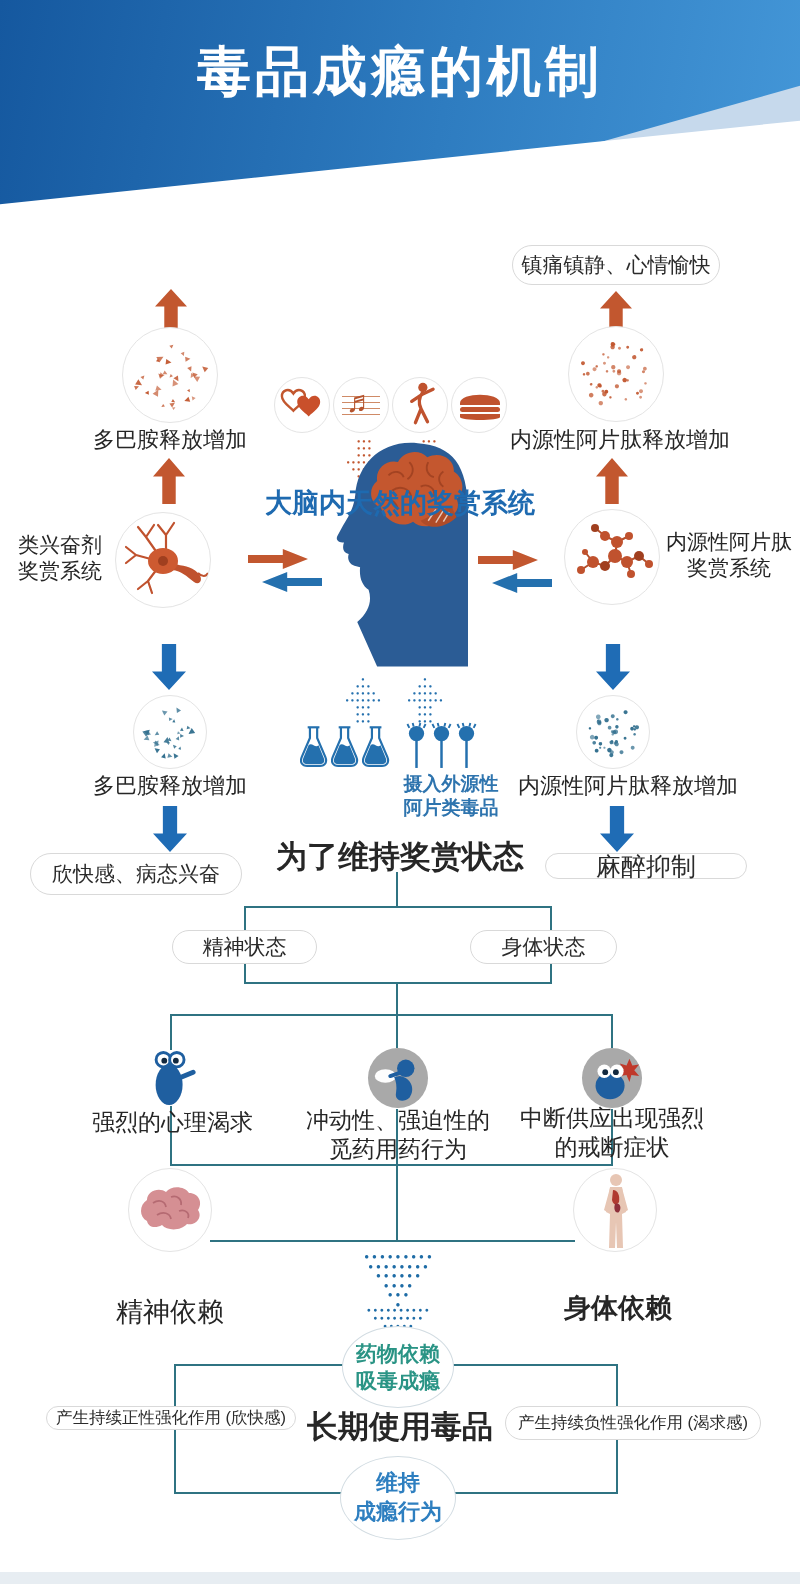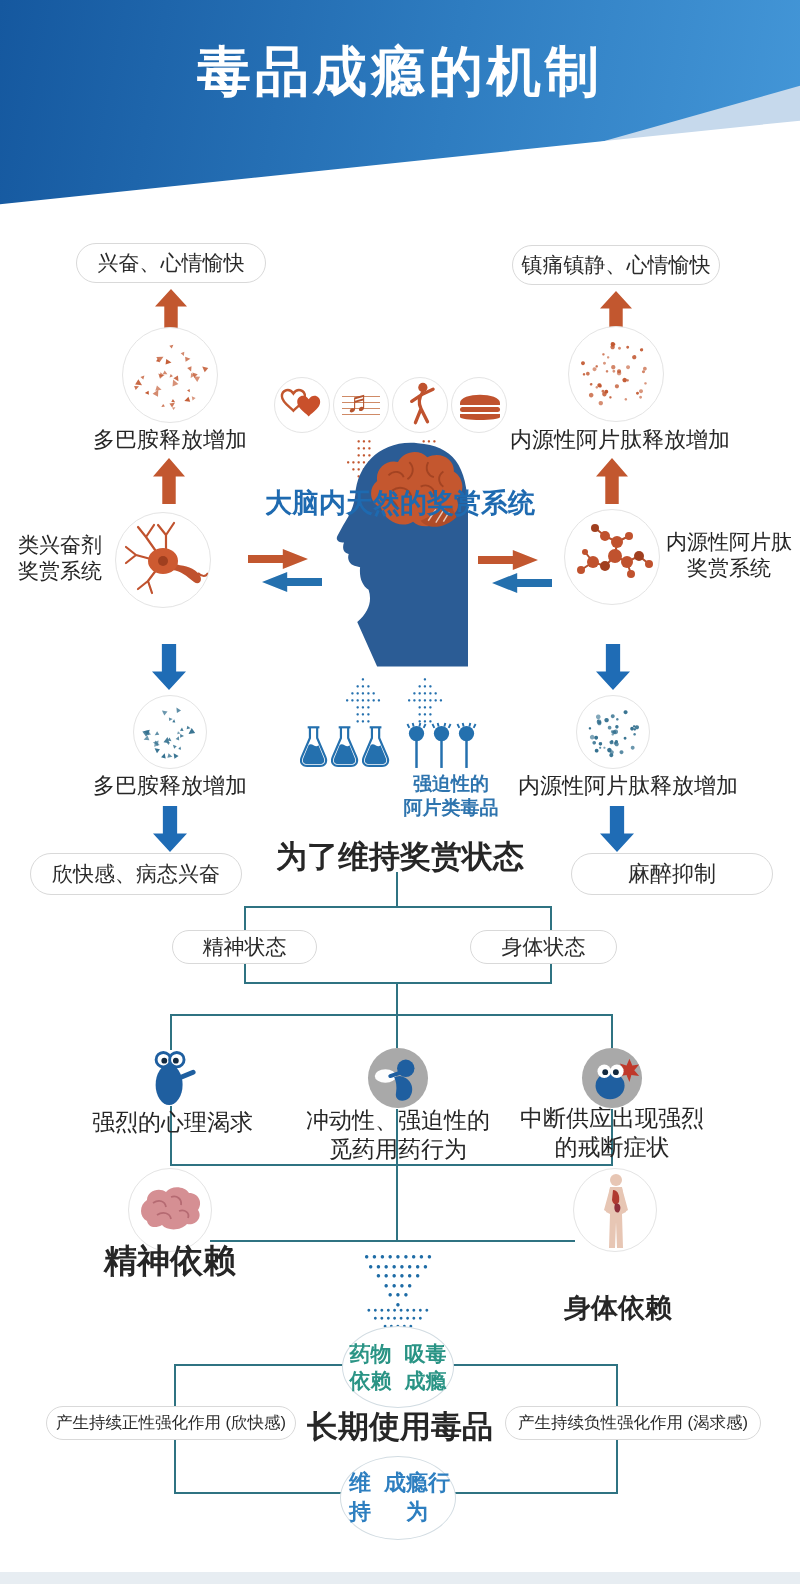--- a/index.html
+++ b/index.html
@@ -18,21 +18,21 @@
   .abs{position:absolute;}
   .lbl{position:absolute;text-align:center;color:#262626;z-index:4;line-height:1.25;}
   .pill{position:absolute;background:#fff;border:1.5px solid #d9d9d9;border-radius:24px;
         display:flex;align-items:center;justify-content:center;box-sizing:border-box;
         color:#2b2b2b;z-index:6;white-space:nowrap;}
   .circle{position:absolute;border-radius:50%;background:#fff;border:1px solid #e4e4e4;
         box-sizing:border-box;z-index:3;overflow:hidden;}
   .cline{position:absolute;background:#2f7382;z-index:1;}
   .loopbox{position:absolute;border:2.5px solid #2f7382;box-sizing:border-box;z-index:1;}
   .ellipse{position:absolute;background:#fff;border:1.5px solid #d2dce2;border-radius:50%;
-        display:flex;flex-direction:row;align-items:center;justify-content:center;
+        display:flex;flex-direction:column;align-items:center;justify-content:center;
         text-align:center;z-index:7;font-weight:bold;line-height:1.3;}
   
   .arr{position:absolute;z-index:3;}
   .arr.up{clip-path:polygon(50% 0,100% 40%,71% 40%,71% 100%,29% 100%,29% 40%,0 40%);}
   .arr.down{clip-path:polygon(50% 100%,100% 60%,71% 60%,71% 0,29% 0,29% 60%,0 60%);}
   .arr.right{clip-path:polygon(100% 50%,58% 0,58% 30%,0 30%,0 70%,58% 70%,58% 100%);}
   .arr.left{clip-path:polygon(0 50%,42% 0,42% 30%,100% 30%,100% 70%,42% 70%,42% 100%);}
   .oc{background:#c2572f;} .bc{background:#1f6cb5;} .bc2{background:#2470ae;}
   
   .dots{position:absolute;display:flex;flex-direction:column;align-items:center;z-index:3;}
@@ -47,21 +47,20 @@
 <body>
 
 <div id="canvas">
 
   <div class="header">
     <div class="header-wedge"></div>
     <div class="header-floor"></div>
     <div class="title">毒品成瘾的机制</div>
   </div>
 
-  <div class="pill" style="left:76px;top:243px;width:190px;height:40px;font-size:21px;">兴奋、心情愉快</div>
   <div class="pill" style="left:512px;top:245px;width:208px;height:40px;font-size:21px;">镇痛镇静、心情愉快</div>
 
   <div class="arr up oc" style="left:155px;top:289px;width:32px;height:44px;"></div>
   <div class="arr up oc" style="left:600px;top:291px;width:32px;height:44px;"></div>
 
 
   <div class="circle scatter" style="left:122px;top:327px;width:96px;height:96px;">
       <span style="position: absolute; left: 20.0901px; top: 48.6251px; transform: translate(-50%, -50%) rotate(41.571deg); font-size: 6.46386px; color: rgb(194, 87, 47); line-height: 1; opacity: 0.777284;">▲</span>
       <span style="position: absolute; left: 36.9179px; top: 46.5964px; transform: translate(-50%, -50%) rotate(316.394deg); font-size: 8.53652px; color: rgb(194, 87, 47); line-height: 1; opacity: 0.76433;">▲</span>
       <span style="position: absolute; left: 40.1698px; top: 78.0782px; transform: translate(-50%, -50%) rotate(236.679deg); font-size: 5.45949px; color: rgb(194, 87, 47); line-height: 1; opacity: 0.79942;">▲</span>
@@ -383,33 +382,33 @@
         <path d="M3.5 5 L1.5 1 M8 3.5 L7 0 M14 3.5 L15 0 M18.5 5 L20.5 1" stroke="#2470ae" stroke-width="2"></path>
       </svg>
     <svg viewBox="0 0 22 48" width="21" height="48">
         <line x1="11" y1="18" x2="11" y2="47" stroke="#2470ae" stroke-width="2.6"></line>
         <circle cx="11" cy="11" r="8" fill="#2470ae"></circle>
         <path d="M3.5 5 L1.5 1 M8 3.5 L7 0 M14 3.5 L15 0 M18.5 5 L20.5 1" stroke="#2470ae" stroke-width="2"></path>
       </svg>
   </div>
 
   <div class="lbl" style="left:395px;top:772px;width:112px;font-size:19px;font-weight:bold;color:#2e74ae;">
-    <span style="display:block;">强迫性的</span>
+    <span style="display:block;">摄入外源性</span>
     <span style="display:block;">阿片类毒品</span>
   </div>
 
   <div class="lbl" style="left:60px;top:772px;width:220px;font-size:22px;">多巴胺释放增加</div>
   <div class="lbl" style="left:508px;top:772px;width:240px;font-size:22px;">内源性阿片肽释放增加</div>
 
   <div class="arr down bc" style="left:153px;top:806px;width:34px;height:46px;"></div>
   <div class="arr down bc" style="left:600px;top:806px;width:34px;height:46px;"></div>
 
   <div class="lbl" style="left:250px;top:838px;width:300px;font-size:31px;font-weight:bold;">为了维持奖赏状态</div>
   <div class="pill" style="left:30px;top:853px;width:212px;height:42px;font-size:21px;">欣快感、病态兴奋</div>
-  <div class="pill" style="left:571px;top:853px;width:202px;height:42px;font-size:22px;">麻醉抑制</div>
+  <div class="pill" style="left:545px;top:853px;width:202px;height:26px;font-size:25px;">麻醉抑制</div>
 
   <div class="cline" style="left:396px;top:872px;width:2px;height:36px;"></div>
   <div class="loopbox" style="left:244px;top:906px;width:308px;height:78px;border-width:2px;"></div>
   <div class="pill" style="left:172px;top:930px;width:145px;height:34px;font-size:21px;border-radius:17px;">精神状态</div>
   <div class="pill" style="left:470px;top:930px;width:147px;height:34px;font-size:21px;border-radius:17px;">身体状态</div>
 
   <div class="cline" style="left:396px;top:984px;width:2px;height:32px;"></div>
   <div class="cline" style="left:171px;top:1014px;width:442px;height:2px;"></div>
   <div class="cline" style="left:170px;top:1014px;width:2px;height:36px;"></div>
   <div class="cline" style="left:396px;top:1014px;width:2px;height:34px;"></div>
@@ -480,21 +479,21 @@
       <g fill="#e7c6b4">
         <circle cx="20" cy="8" r="6"></circle>
         <path d="M14 15 H26 L30 40 L26 42 L27 76 H21 L20 50 L19 76 H13 L14 42 L10 40 Z"></path>
         <path d="M14 16 L8 38 L11 40 L16 24 Z M26 16 L32 38 L29 40 L24 24 Z"></path>
       </g>
       <path d="M17 18 C22 18 24 24 23 30 C21 34 17 33 16 28 Z" fill="#b03a30"></path>
       <path d="M19 32 C24 30 26 36 23 40 C20 42 17 38 19 32 Z" fill="#8e2f3a"></path>
     </svg>
   </div>
 
-  <div class="lbl" style="left:70px;top:1240px;width:200px;font-size:33px;font-weight:bold;">精神依赖</div>
+  <div class="lbl" style="left:70px;top:1296px;width:200px;font-size:27px;font-weight:normal;">精神依赖</div>
   <div class="lbl" style="left:518px;top:1292px;width:200px;font-size:27px;font-weight:bold;">身体依赖</div>
 
   <div class="dots" style="left:340px;top:1252px;width:116px;">
       <div style="color: rgb(30, 108, 166); font-size: 8px; letter-spacing: 3px; padding-left: 3px; line-height: 9.5px;">●●●●●●●●●</div>
       <div style="color: rgb(30, 108, 166); font-size: 8px; letter-spacing: 3px; padding-left: 3px; line-height: 9.5px;">●●●●●●●●</div>
       <div style="color: rgb(30, 108, 166); font-size: 8px; letter-spacing: 3px; padding-left: 3px; line-height: 9.5px;">●●●●●●</div>
       <div style="color: rgb(30, 108, 166); font-size: 8px; letter-spacing: 3px; padding-left: 3px; line-height: 9.5px;">●●●●</div>
       <div style="color: rgb(30, 108, 166); font-size: 8px; letter-spacing: 3px; padding-left: 3px; line-height: 9.5px;">●●●</div>
       <div style="color: rgb(30, 108, 166); font-size: 8px; letter-spacing: 3px; padding-left: 3px; line-height: 9.5px;">●</div>
     </div>
@@ -505,21 +504,21 @@
       <div style="color: rgb(30, 108, 166); font-size: 6.5px; letter-spacing: 2.5px; padding-left: 2.5px; line-height: 8px;">●●</div>
     </div>
 
   <div class="loopbox" style="left:174px;top:1364px;width:444px;height:130px;"></div>
 
   <div class="ellipse" style="left:342px;top:1326px;width:110px;height:80px;font-size:21px;color:#2a9485;">
     <span>药物依赖</span>
     <span>吸毒成瘾</span>
   </div>
 
-  <div class="pill" style="left:46px;top:1406px;width:250px;height:34px;font-size:16.5px;border-radius:17px;">产生持续正性强化作用 (欣快感)</div>
+  <div class="pill" style="left:46px;top:1406px;width:250px;height:24px;font-size:16.5px;border-radius:17px;">产生持续正性强化作用 (欣快感)</div>
   <div class="lbl" style="left:290px;top:1408px;width:220px;font-size:31px;font-weight:bold;">长期使用毒品</div>
   <div class="pill" style="left:505px;top:1406px;width:256px;height:34px;font-size:16.5px;border-radius:17px;">产生持续负性强化作用 (渴求感)</div>
 
   <div class="ellipse" style="left:340px;top:1456px;width:114px;height:82px;font-size:22px;color:#2e7fc0;">
     <span>维持</span>
     <span>成瘾行为</span>
   </div>
 
   <div class="footer-band"></div>
 </div>

